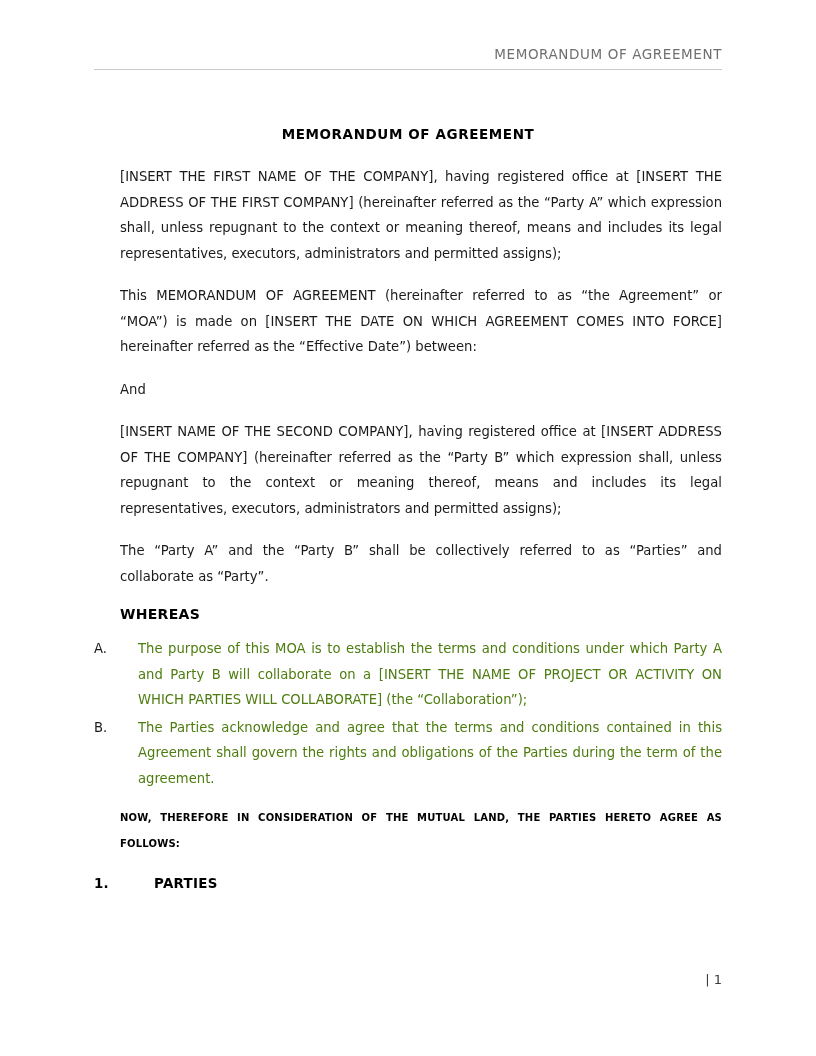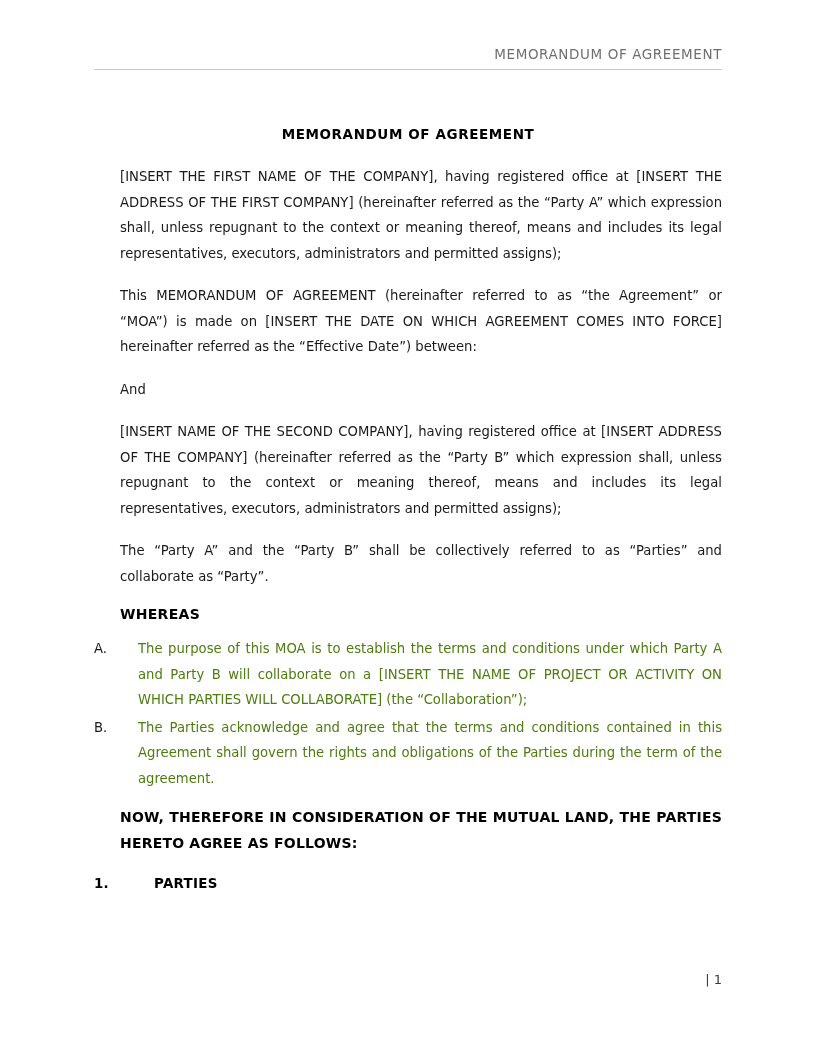--- a/index.html
+++ b/index.html
@@ -91,21 +91,21 @@
     color: #1a1a1a;
   }
   .lettered-body {
     flex: 1 1 auto;
     text-align: justify;
     text-justify: inter-word;
     color: #4d7c0f;
   }
   .now-therefore {
     font-weight: bold;
-    font-size: 14px;
+    font-size: 10px;
     line-height: 25.5px;
     padding-left: 26px;
     margin: 14px 0 20px 0;
     text-align: justify;
     text-justify: inter-word;
     letter-spacing: 0.2px;
   }
   .numbered-item {
     display: flex;
     font-weight: bold;

